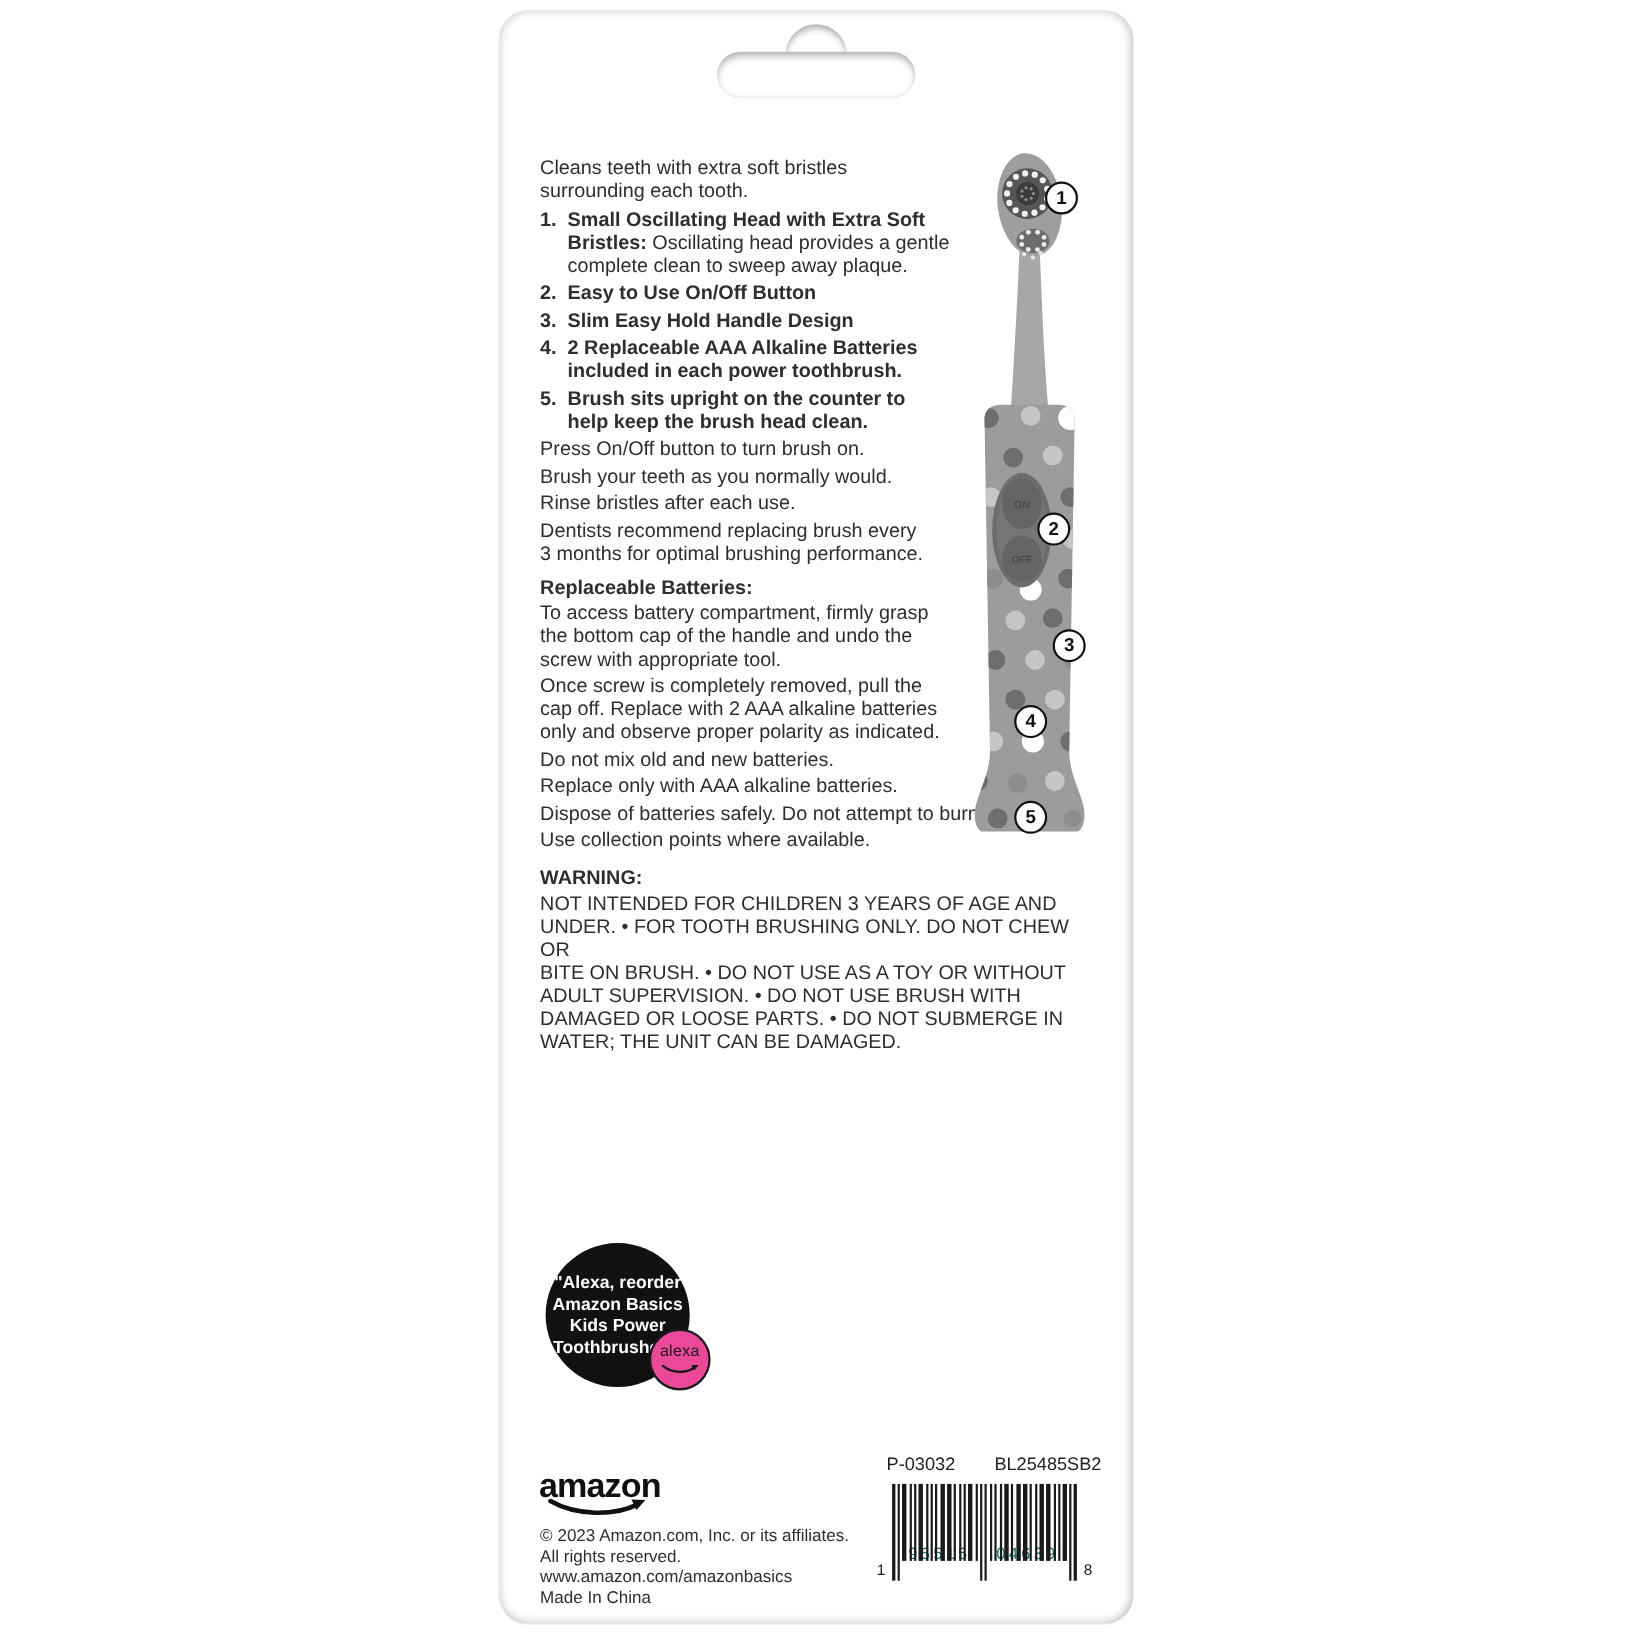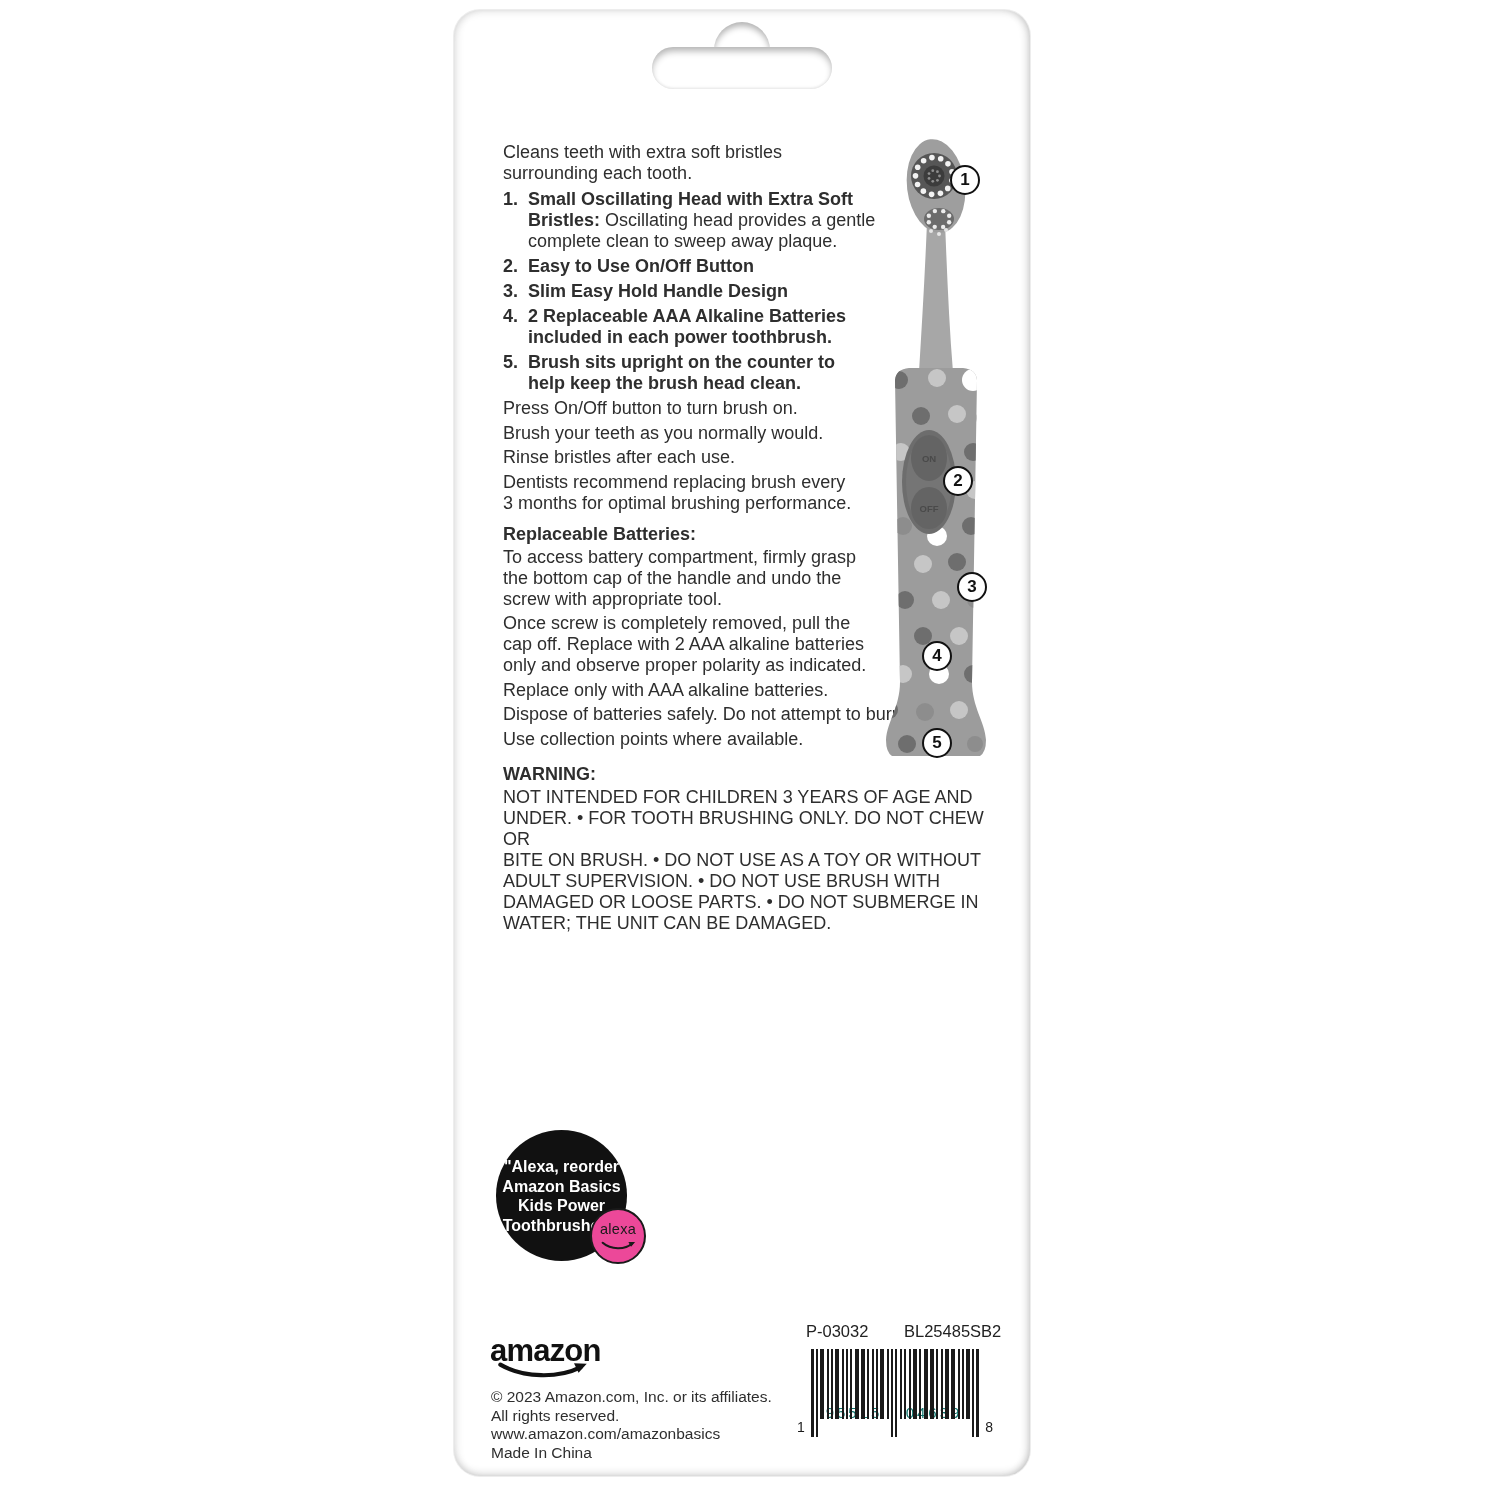--- a/index.html
+++ b/index.html
@@ -9,21 +9,21 @@
         border-radius:26px;
         box-shadow:0 0 0 1px #ededed, inset -7px 0 9px -5px rgba(0,0,0,.20),
                    inset 7px 0 9px -5px rgba(0,0,0,.12), inset 0 -7px 9px -5px rgba(0,0,0,.16),
                    inset 0 7px 9px -5px rgba(0,0,0,.10);}
   
   .hole-bump{position:absolute;left:260px;top:12px;width:56px;height:56px;border-radius:50%;
              background:#ffffff;box-shadow:inset 0 5px 6px -1px rgba(0,0,0,.30);}
   .hole{position:absolute;left:198px;top:37px;width:180px;height:42px;border-radius:21px;
         background:#ffffff;box-shadow:inset 0 5px 7px -1px rgba(0,0,0,.30), inset 0 -2px 3px -1px rgba(0,0,0,.10);}
   
-  .copy{position:absolute;left:37px;top:132px;width:512px;font-size:18px;line-height:21px;margin-left:12px;}
+  .copy{position:absolute;left:37px;top:132px;width:512px;font-size:18px;line-height:21px;}
   .pre{white-space:pre-line;}
   .intro{margin:0 0 5px 0;}
   .feature{display:flex;margin:0 0 4px 0;}
   .feature .num{width:25px;font-weight:700;flex:none;}
   .feature .fbody{flex:1;}
   .b{font-weight:700;}
   .sec-h{font-weight:700;margin:10px 0 2px 0;}
   .sec-h.warn{margin-top:14px;}
   .line-p{margin:0 0 3.5px 0;}
   .warning-text{margin:0;}
@@ -102,20 +102,21 @@
       <p class="line-p pre">Dentists recommend replacing brush every
 3 months for optimal brushing performance.</p>
 
       <div class="sec-h">Replaceable Batteries:</div>
       <p class="line-p pre">To access battery compartment, firmly grasp
 the bottom cap of the handle and undo the
 screw with appropriate tool.</p>
       <p class="line-p pre">Once screw is completely removed, pull the
 cap off. Replace with 2 AAA alkaline batteries
 only and observe proper polarity as indicated.</p>
+      <p class="line-p pre">Do not mix old and new batteries.</p>
       <p class="line-p pre">Replace only with AAA alkaline batteries.</p>
       <p class="line-p pre">Dispose of batteries safely. Do not attempt to burn them.</p>
       <p class="line-p pre">Use collection points where available.</p>
 
       <div class="sec-h warn">WARNING:</div>
       <p class="warning-text pre">NOT INTENDED FOR CHILDREN 3 YEARS OF AGE AND
 UNDER. • FOR TOOTH BRUSHING ONLY. DO NOT CHEW OR
 BITE ON BRUSH. • DO NOT USE AS A TOY OR WITHOUT
 ADULT SUPERVISION. • DO NOT USE BRUSH WITH
 DAMAGED OR LOOSE PARTS. • DO NOT SUBMERGE IN

